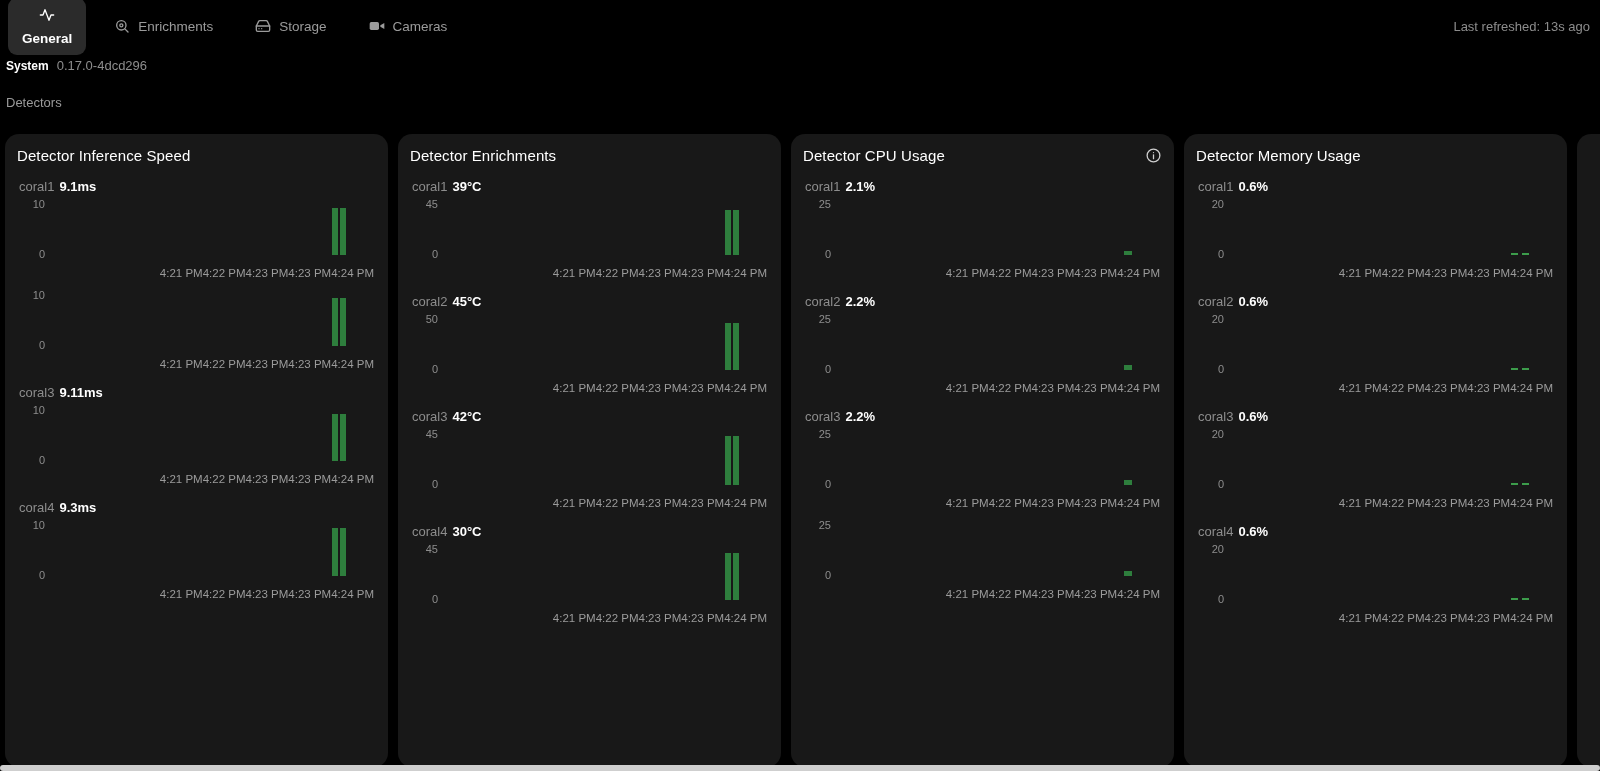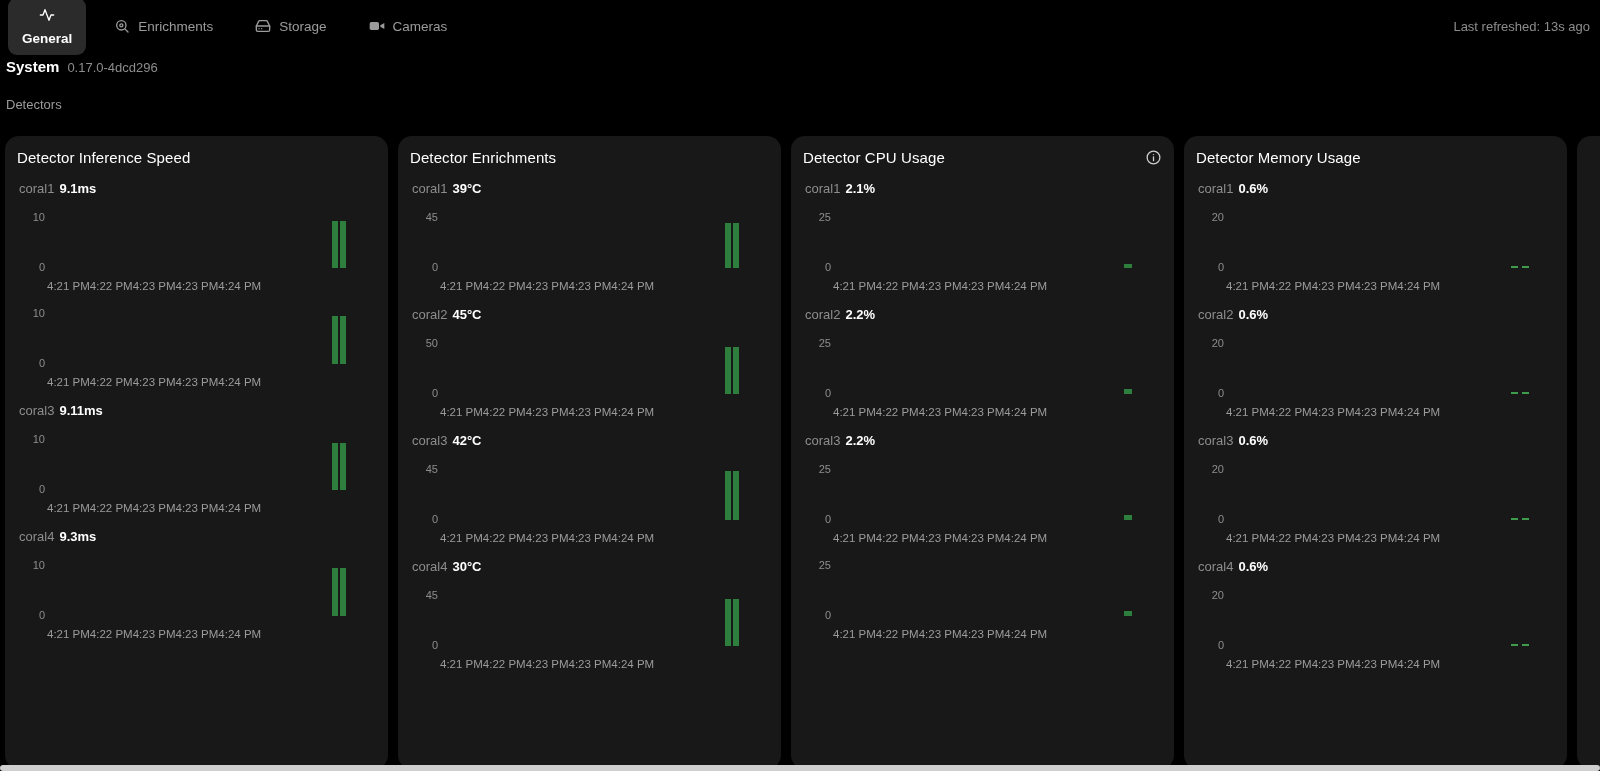--- a/index.html
+++ b/index.html
@@ -30,21 +30,21 @@
     display:flex;align-items:center;gap:8px;
     padding:9px 14px;border-radius:9px;
     font-size:13.5px;color:var(--txt-gray2);
     cursor:pointer;white-space:nowrap;
   }
   .tab.active{background:var(--pill-bg);color:#ffffff;font-weight:600;flex-direction:column;}
   .tab svg{width:16px;height:16px;flex:0 0 auto;}
   .refreshed{font-size:13px;color:var(--txt-gray);}
   
   .sys-line{display:flex;align-items:baseline;gap:8px;padding:10px 0 0 6px;}
-  .sys-title{font-size:15px;font-weight:700;color:#ffffff;}
+  .sys-title{font-size:12px;font-weight:700;color:#ffffff;}
   .sys-version{font-size:13px;color:var(--txt-gray);}
   .section-label{padding:22px 0 0 6px;font-size:13px;color:var(--txt-gray2);}
   
   .cards-row{
     display:flex;gap:10px;
     padding:0 0 0 5px;margin-top:24px;
     width:2000px; 
   }
   .card{
     width:383px;min-width:383px;height:633px;
@@ -53,33 +53,33 @@
     padding:13px 12px;
     position:relative;
   }
   .card-header{display:flex;align-items:center;justify-content:space-between;}
   .card-title{font-size:15px;font-weight:500;color:#ffffff;letter-spacing:.1px;}
   .info-icon{width:17px;height:17px;color:#cfcfcf;cursor:pointer;}
   .metric-block{margin-top:15px;}
   .metric-line{font-size:13px;padding-left:2px;}
   .metric-label{color:var(--txt-gray);}
   .metric-value{color:#ffffff;font-weight:600;margin-left:5px;}
-  .chart{display:flex;margin-top:20px;}
+  .chart{display:flex;margin-top:9px;}
   .ycol{
     width:34px;position:relative;height:52px;flex:0 0 auto;
     font-size:11px;color:var(--txt-gray);
   }
   .ytick-max{position:absolute;top:0;right:6px;transform:translateY(-40%);}
   .ytick-zero{position:absolute;bottom:0;right:6px;transform:translateY(45%);}
   .plot{position:relative;height:52px;flex:1;}
   .bars{position:absolute;bottom:0;display:flex;align-items:flex-end;}
   .bar{background:var(--green);}
   .bar.bright{background:var(--green-bright);}
   .xlabels{
-    display:flex;justify-content:flex-start;
+    display:flex;justify-content:flex-end;
     margin:12px 0 0 30px;padding-right:2px;
     font-size:11.5px;color:var(--txt-gray2);
   }
   .xlabels span{white-space:nowrap;}
   
   .hscrollbar{
     position:absolute;left:0;bottom:0;height:6px;width:1600px;
     background:#cfcfcf;border-radius:3px;cursor:pointer;
   }
 </style>

